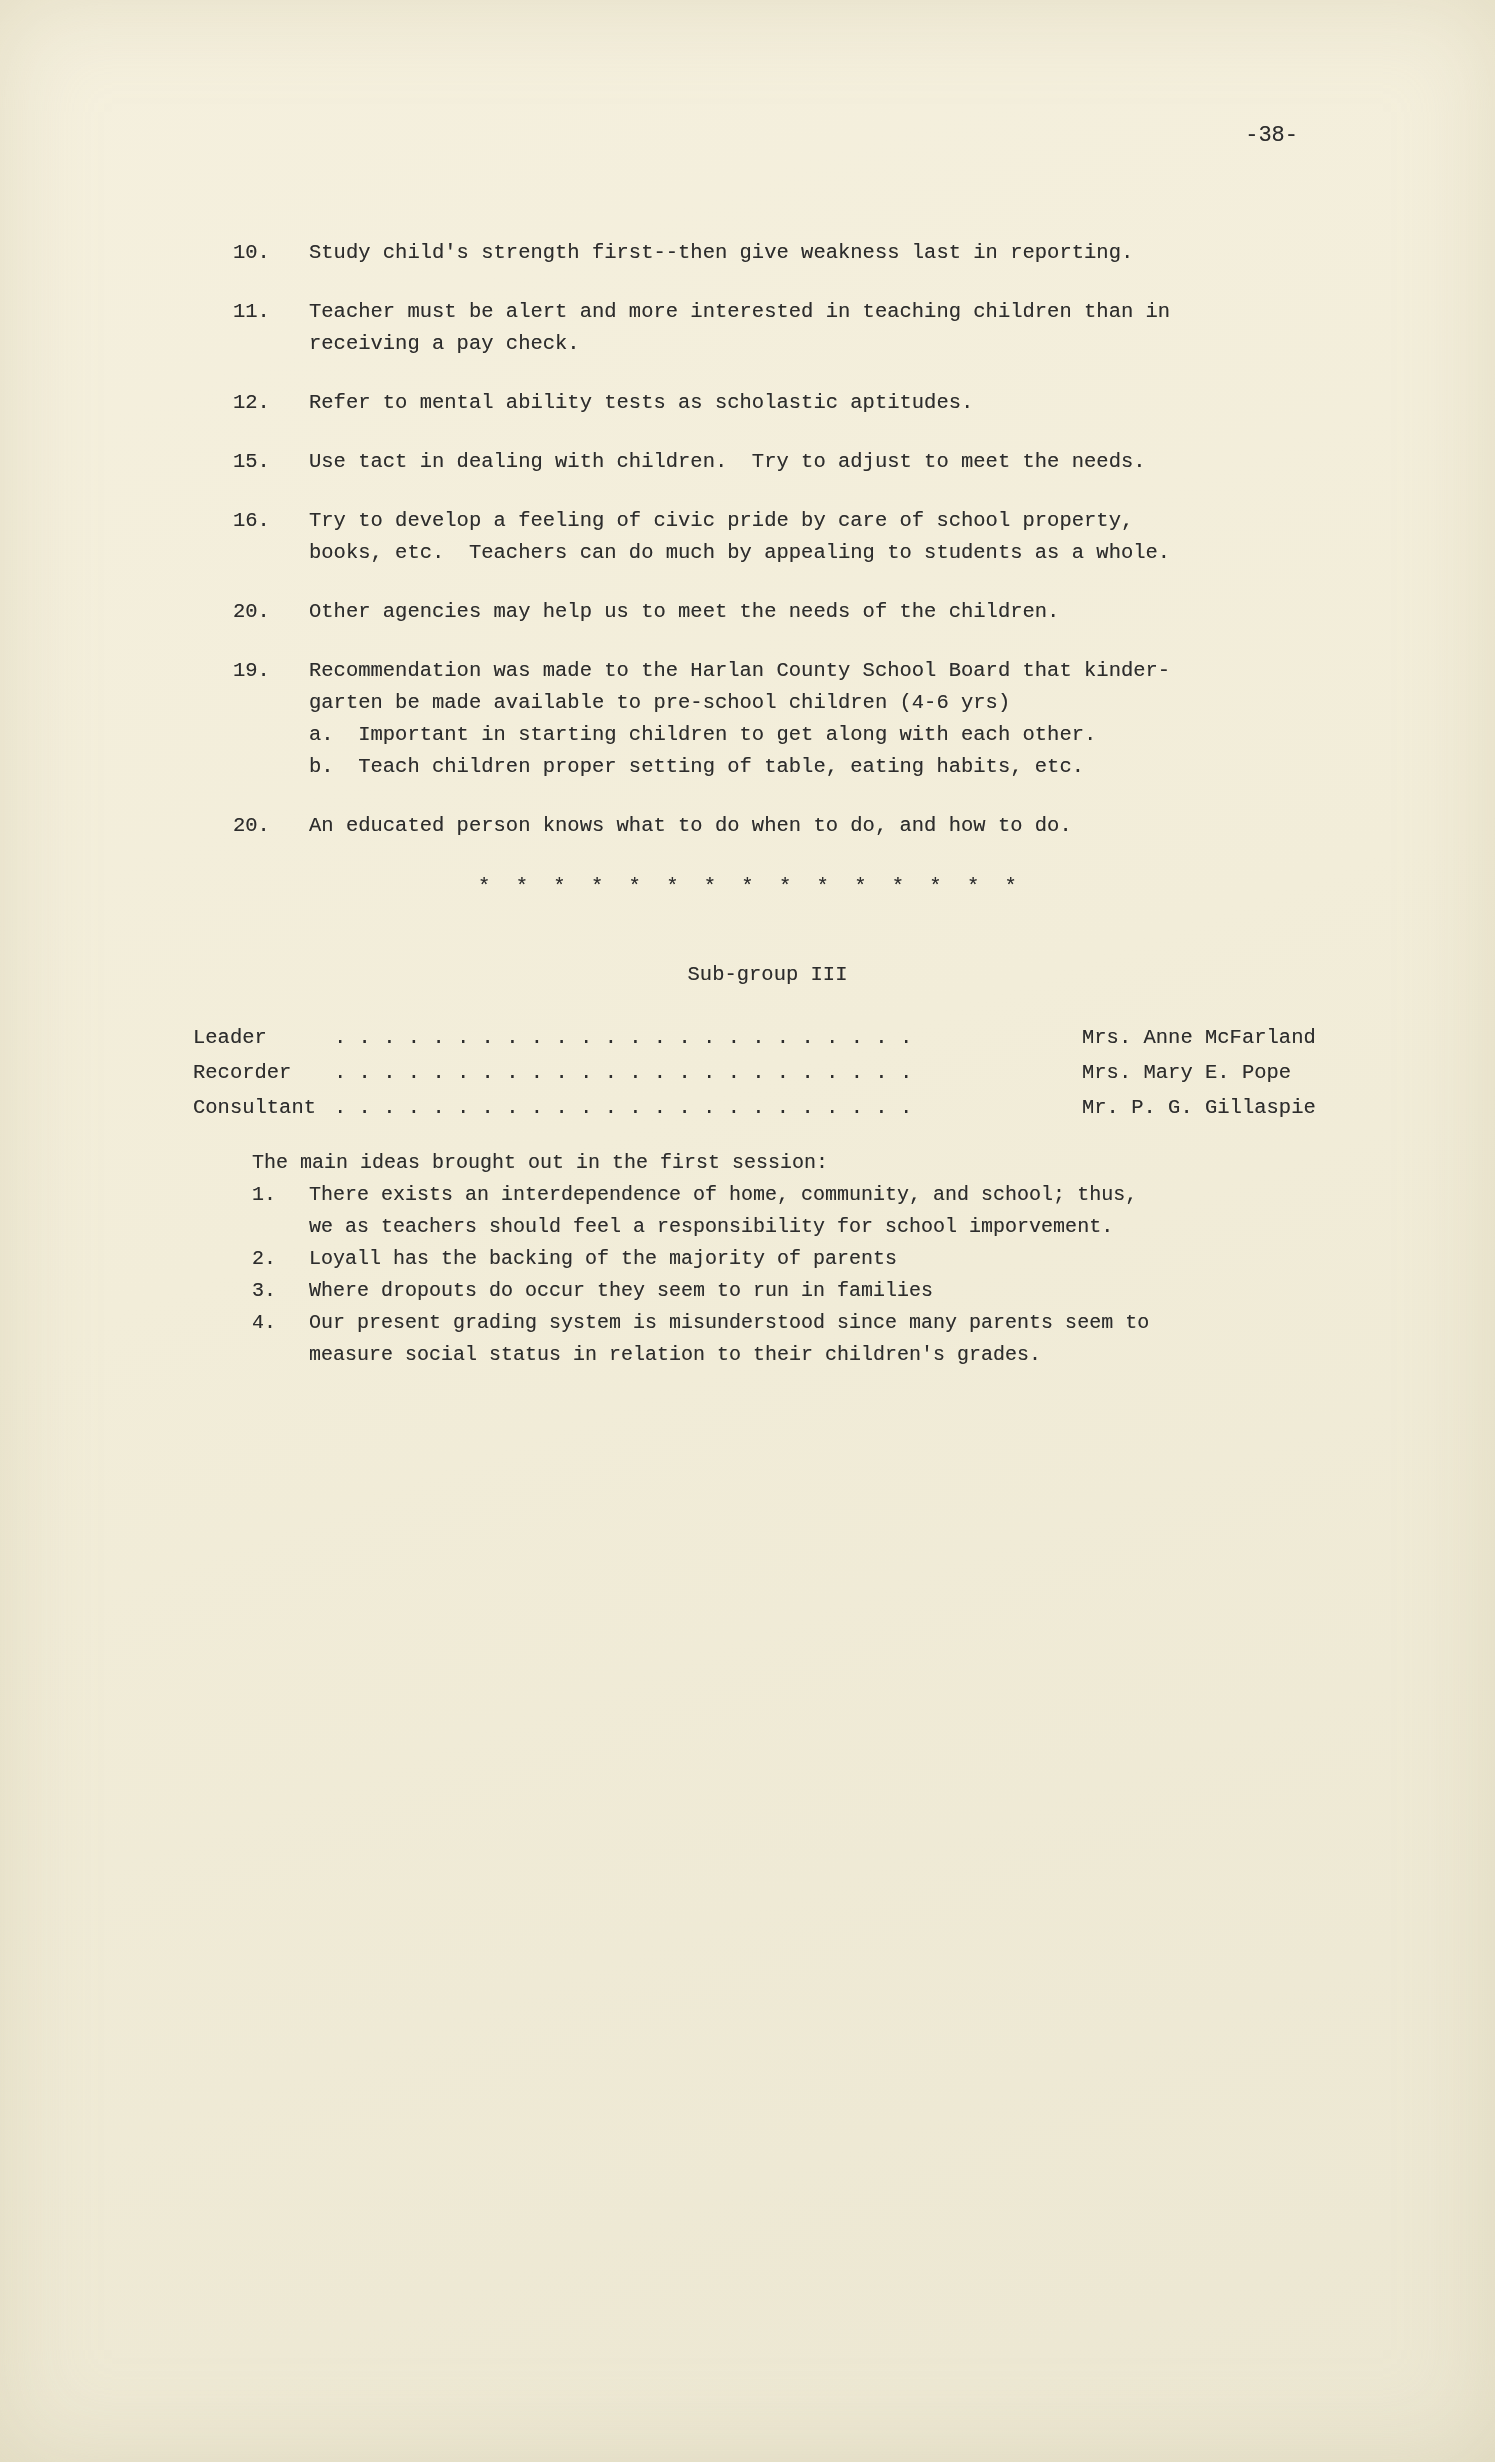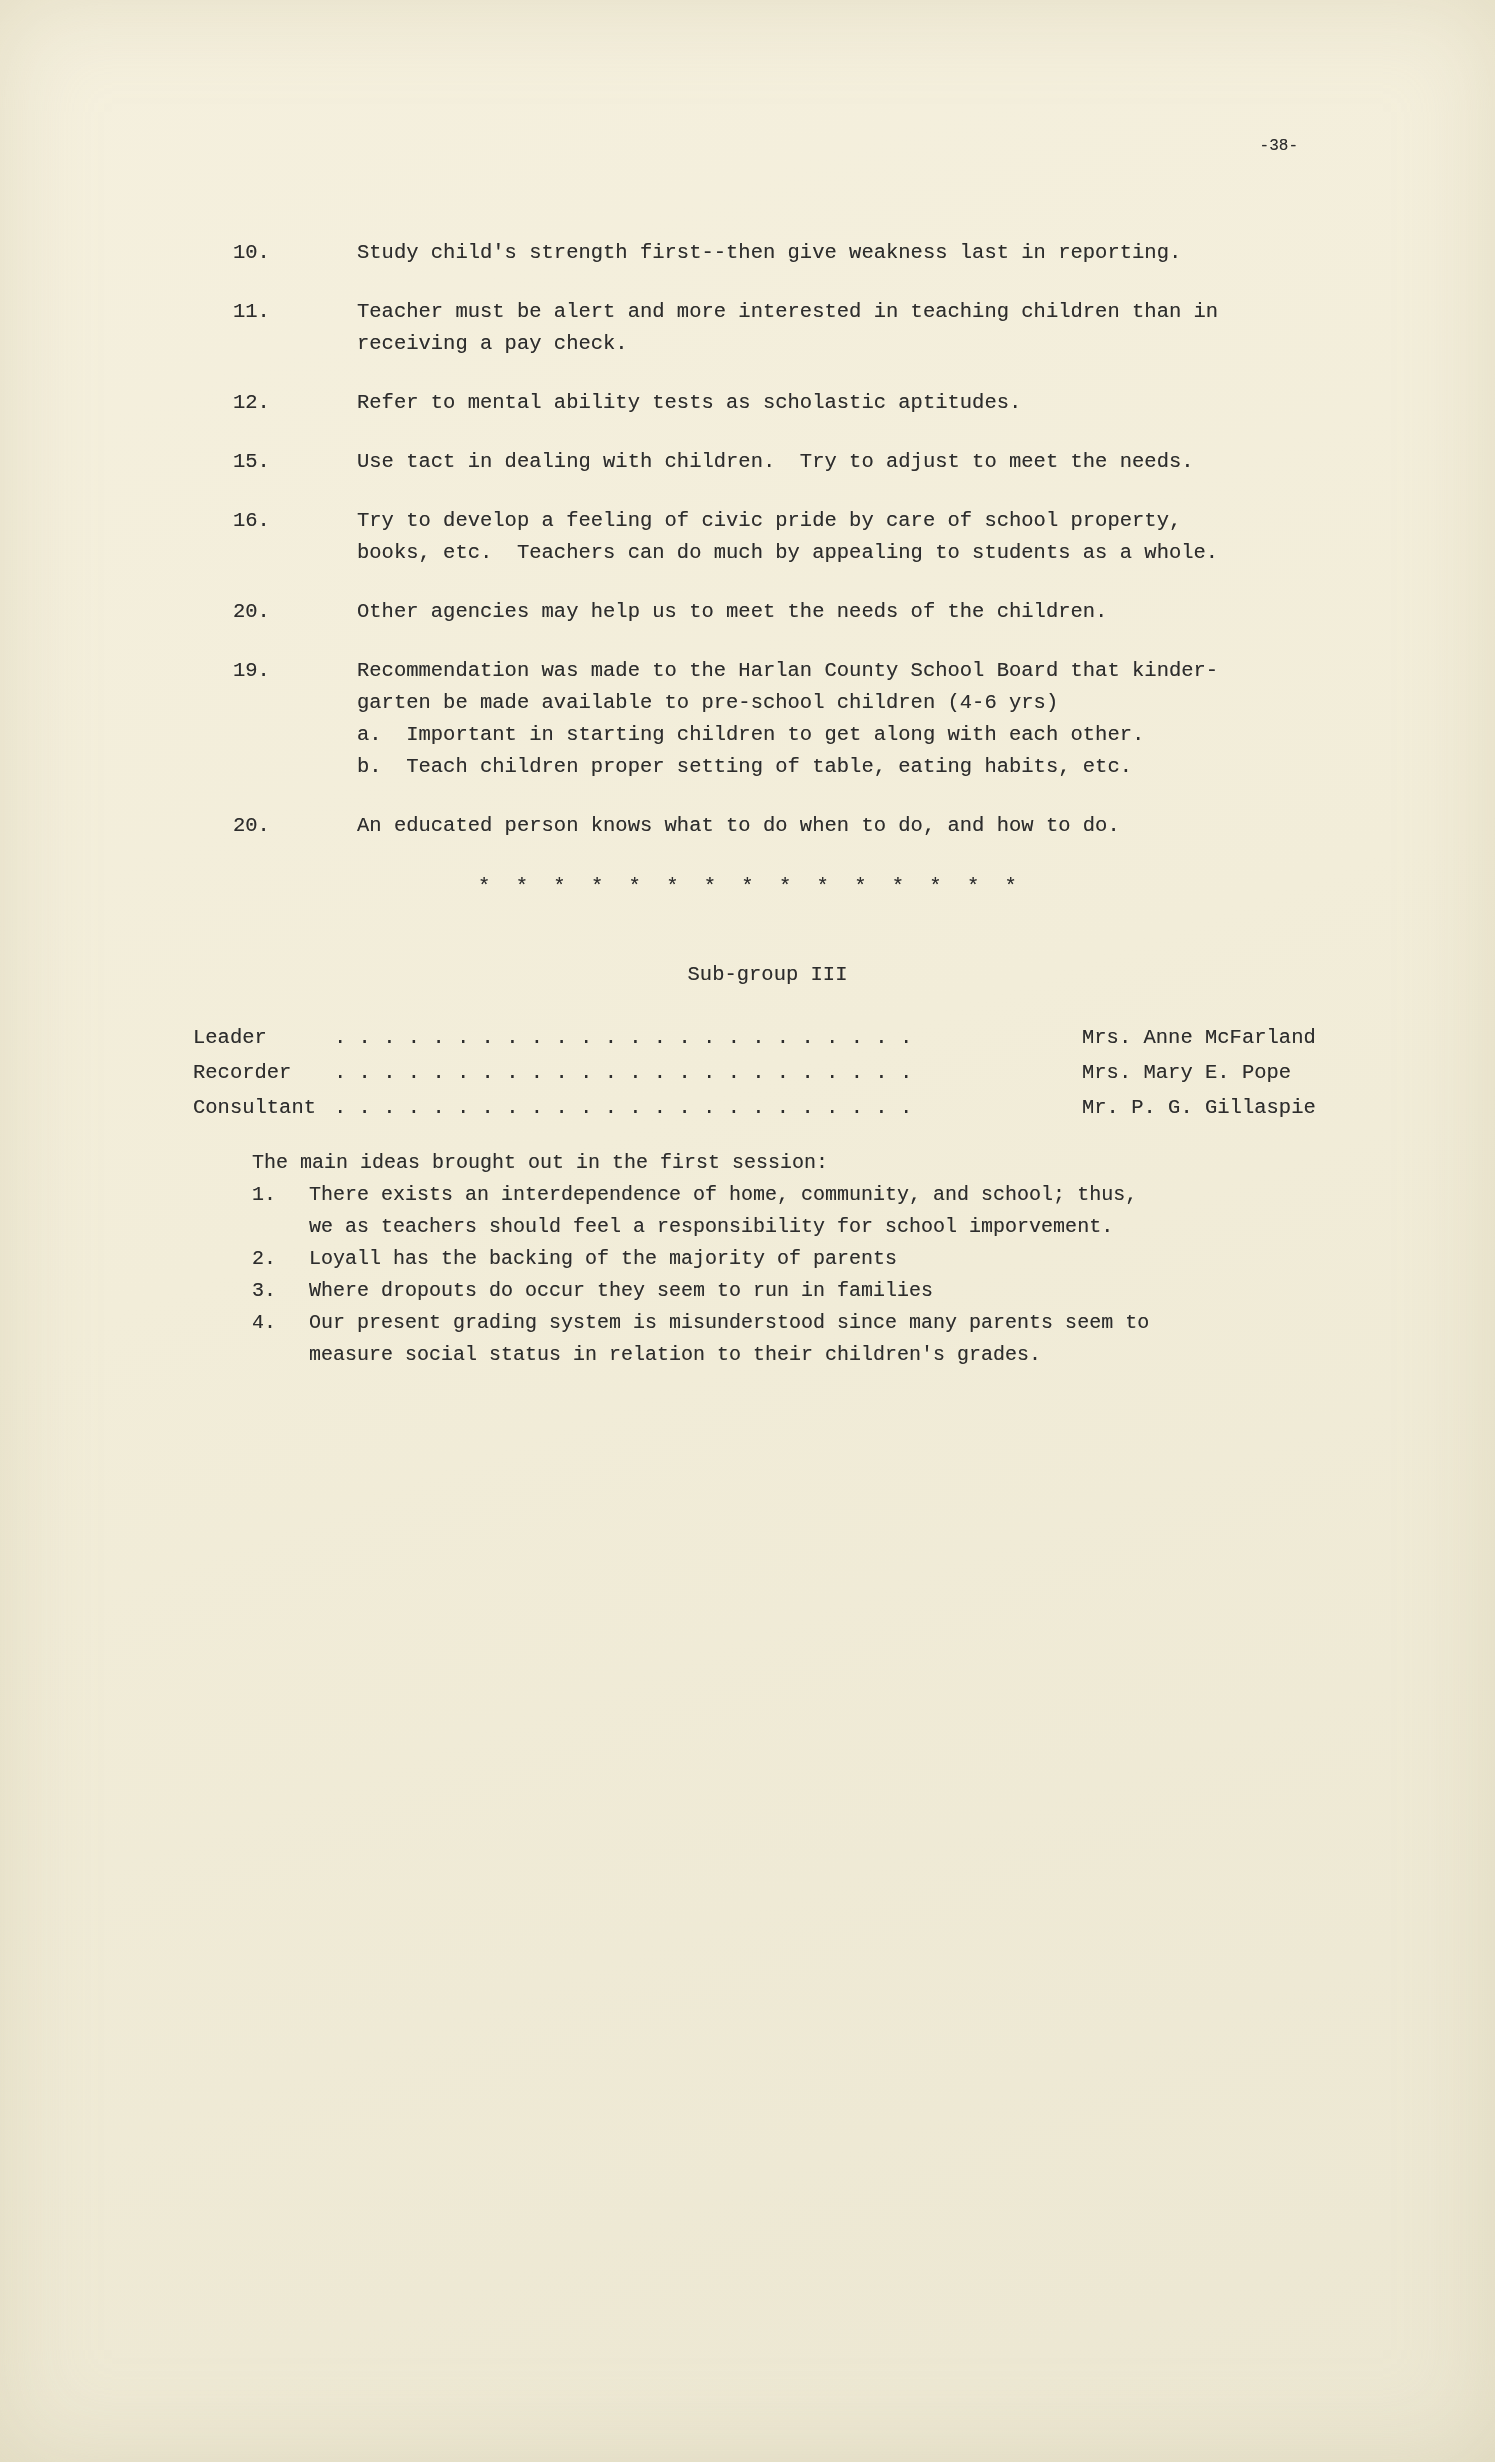--- a/index.html
+++ b/index.html
@@ -14,38 +14,37 @@
     margin: 0 auto;
     background: linear-gradient(160deg, #f5f0de 0%, #f2edd9 45%, #ece7d2 100%);
     box-shadow: inset 0 0 94px rgba(196, 185, 150, 0.35);
     font-family: "Liberation Mono", "DejaVu Sans Mono", monospace;
     color: #2d2d2d;
     text-shadow: 0 0 0.6px rgba(45, 45, 45, 0.45);
     overflow: hidden;
   }
   .page-number {
     position: absolute;
-    top: 130px;
+    top: 120px;
     right: 197px;
-    font-size: 16px;
+    font-size: 22px;
     line-height: 32px;
   }
   .content {
     padding-top: 237px;
   }
   .numbered-list {
     margin-left: 233px;
     width: 997px;
     font-size: 20.5px;
     line-height: 32px;
   }
   .item {
     display: flex;
     margin-bottom: 27px;
-    gap: 48px;
   }
   .item .num {
     flex: 0 0 76px;
   }
   .item .txt {
     flex: 1 1 auto;
     white-space: pre-wrap;
   }
   .separator {
     margin-top: 29px;

